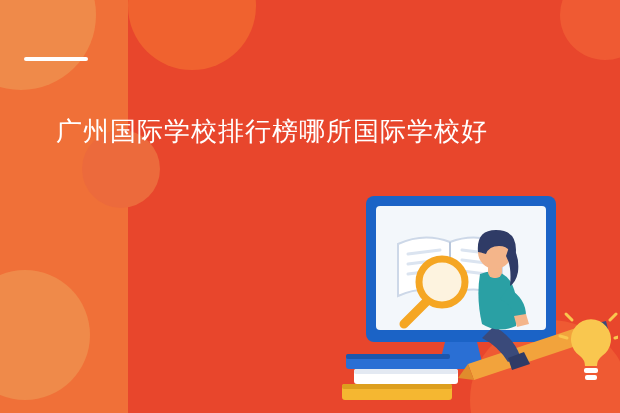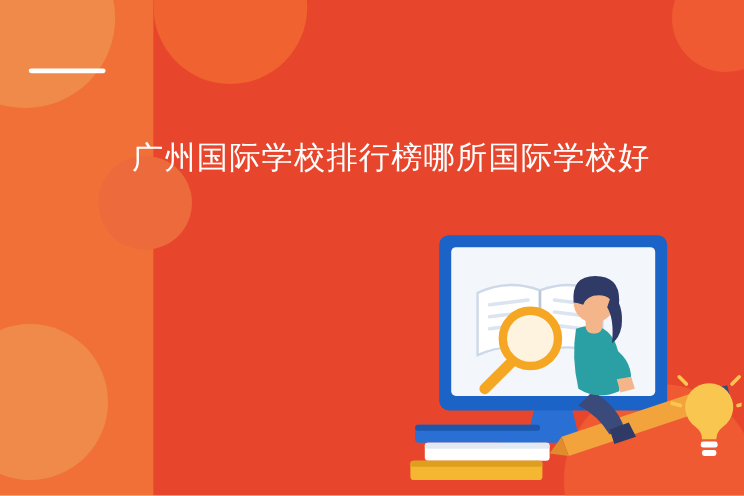--- a/index.html
+++ b/index.html
@@ -54,21 +54,20 @@
   .title {
     position: absolute;
     left: 56px;
     top: 112px;
     width: 540px;
     color: #ffffff;
     font-size: 26px;
     line-height: 38px;
     letter-spacing: 1px;
     white-space: nowrap;
-    text-align: center;
   }
   
   .illus {
     position: absolute;
     left: 318px;
     top: 178px;
     width: 300px;
     height: 225px;
   }
 </style>

